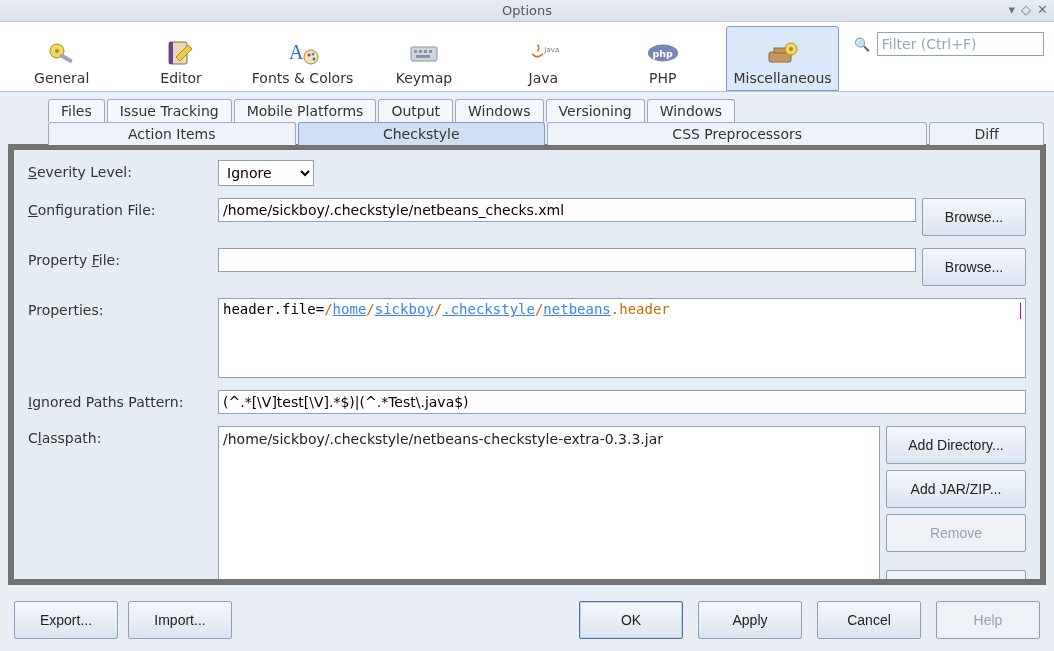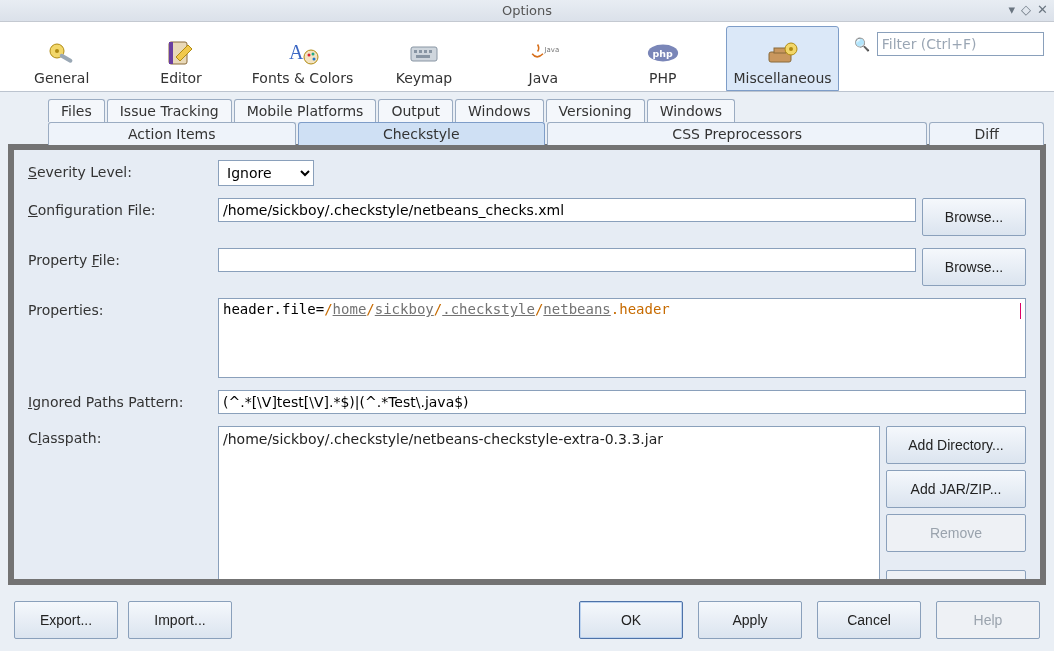--- a/index.html
+++ b/index.html
@@ -126,21 +126,21 @@
     overflow:auto;
   }
   .props-box {
     border:1px solid #8aa0bb; background:#fff; flex:1; height:80px; padding:2px 4px;
     font-family: "DejaVu Sans Mono", monospace; font-size:14px;
     position:relative; overflow:auto;
   }
   .props-box .line { white-space: pre; }
   .props-box .kw { color:#000; }
   .props-box .eq { color:#000; }
-  .props-box .path-seg { color:#737373; text-decoration: underline; }
+  .props-box .path-seg { color:#3b82f6; text-decoration: underline; }
   .props-box .slash { color:#c76b00; }
   .props-box .ext { color:#c76b00; }
   .props-cursor { position:absolute; right:4px; top:4px; width:1px; height:16px; background:#d06; }
   
   .bottom-bar {
     display:flex; align-items:center; padding:8px 14px 12px 14px; gap:10px;
   }
   .bottom-bar .right { margin-left:auto; display:flex; gap:15px; }
   
   .form-scroll::-webkit-scrollbar { width:15px; }

